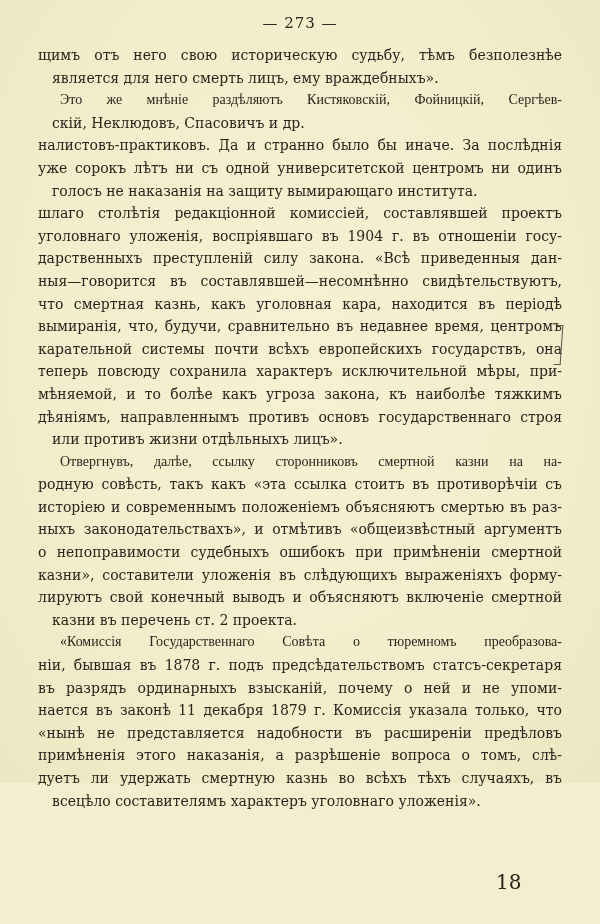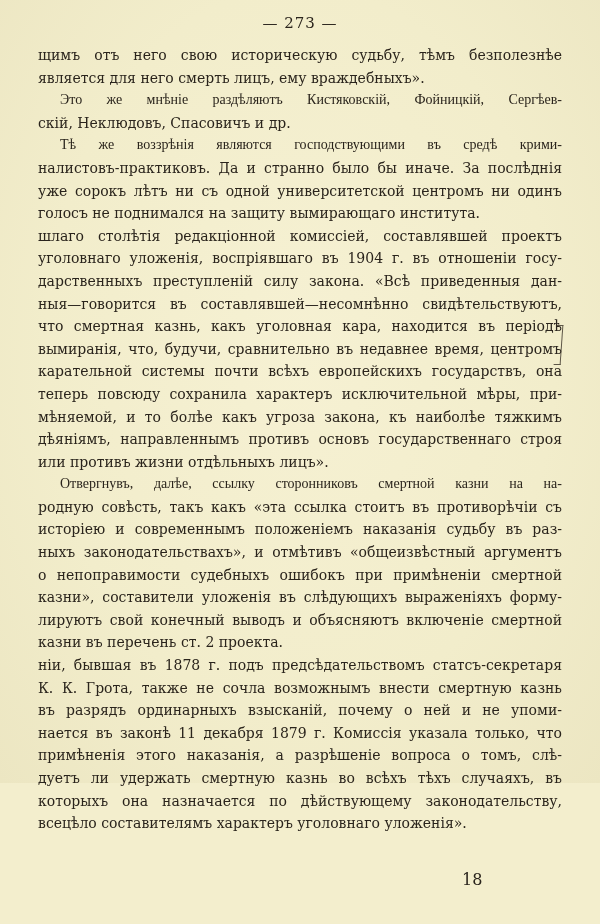--- a/index.html
+++ b/index.html
@@ -40,30 +40,31 @@
       height: 22.6px;
       line-height: 22.6px;
       font-size: 14px;
       white-space: nowrap;
       text-align: justify;
       text-align-last: justify;
       overflow: visible;
     }
     .line.last {
       text-align-last: left;
+      margin-left: 14px;
     }
     .line.indent {
       padding-left: 22px;
       font-family: Liberation Serif, serif;
     }
     .signature {
       position: absolute;
       top: 870px;
-      left: 462px;
-      font-size: 16px;
+      left: 496px;
+      font-size: 20px;
     }
     .margin-mark {
       position: absolute;
       left: 555px;
       top: 325px;
       width: 6px;
       height: 38px;
       border-right: 1.5px solid #3a3228;
       border-top: 1px solid #3a3228;
       border-bottom: 1px solid #3a3228;
@@ -75,50 +76,49 @@
 <body>
 
 <div class="page">
   <div class="page-number">— 273 —</div>
 
   <div class="text-block">
     <div class="line">щимъ отъ него свою историческую судьбу, тѣмъ безполезнѣе</div>
     <div class="line last">является для него смерть лицъ, ему враждебныхъ».</div>
     <div class="line indent">Это же мнѣніе раздѣляютъ Кистяковскій, Фойницкій, Сергѣев-</div>
     <div class="line last">скій, Неклюдовъ, Спасовичъ и др.</div>
-    <div class="line indent">Тѣ же воззрѣнія являются господствующими въ средѣ крими-</div>
     <div class="line">налистовъ-практиковъ. Да и странно было бы иначе. За послѣднія</div>
     <div class="line">уже сорокъ лѣтъ ни съ одной университетской центромъ ни одинъ</div>
-    <div class="line last">голосъ не поднимался на защиту вымирающаго института.</div>
+    <div class="line last">голосъ не наказанія на защиту вымирающаго института.</div>
     <div class="line">шлаго столѣтія редакціонной комиссіей, составлявшей проектъ</div>
     <div class="line">уголовнаго уложенія, воспріявшаго въ 1904 г. въ отношеніи госу-</div>
     <div class="line">дарственныхъ преступленій силу закона. «Всѣ приведенныя дан-</div>
     <div class="line">ныя—говорится въ составлявшей—несомнѣнно свидѣтельствуютъ,</div>
     <div class="line">что смертная казнь, какъ уголовная кара, находится въ періодѣ</div>
     <div class="line">вымиранія, что, будучи, сравнительно въ недавнее время, центромъ</div>
     <div class="line">карательной системы почти всѣхъ европейскихъ государствъ, она</div>
     <div class="line">теперь повсюду сохранила характеръ исключительной мѣры, при-</div>
     <div class="line">мѣняемой, и то болѣе какъ угроза закона, къ наиболѣе тяжкимъ</div>
     <div class="line">дѣяніямъ, направленнымъ противъ основъ государственнаго строя</div>
     <div class="line last">или противъ жизни отдѣльныхъ лицъ».</div>
     <div class="line indent">Отвергнувъ, далѣе, ссылку сторонниковъ смертной казни на на-</div>
     <div class="line">родную совѣсть, такъ какъ «эта ссылка стоитъ въ противорѣчіи съ</div>
-    <div class="line">исторіею и современнымъ положеніемъ наказанія судьбу въ раз-</div>
+    <div class="line">исторіею и современнымъ положеніемъ объясняютъ смертью въ раз-</div>
     <div class="line">ныхъ законодательствахъ», и отмѣтивъ «общеизвѣстный аргументъ</div>
     <div class="line">о непоправимости судебныхъ ошибокъ при примѣненіи смертной</div>
     <div class="line">казни», составители уложенія въ слѣдующихъ выраженіяхъ форму-</div>
     <div class="line">лируютъ свой конечный выводъ и объясняютъ включеніе смертной</div>
     <div class="line last">казни въ перечень ст. 2 проекта.</div>
+    <div class="line indent">«Комиссія Государственнаго Совѣта о тюремномъ преобразова-</div>
     <div class="line">ніи, бывшая въ 1878 г. подъ предсѣдательствомъ статсъ-секретаря</div>
-    <div class="line">К. К. Грота, также не сочла возможнымъ внести смертную казнь</div>
     <div class="line">въ разрядъ ординарныхъ взысканій, почему о ней и не упоми-</div>
     <div class="line">нается въ законѣ 11 декабря 1879 г. Комиссія указала только, что</div>
+    <div class="line">«нынѣ не представляется надобности въ расширеніи предѣловъ</div>
     <div class="line">примѣненія этого наказанія, а разрѣшеніе вопроса о томъ, слѣ-</div>
     <div class="line">дуетъ ли удержать смертную казнь во всѣхъ тѣхъ случаяхъ, въ</div>
-    <div class="line">которыхъ она назначается по дѣйствующему законодательству,</div>
     <div class="line last">всецѣло составителямъ характеръ уголовнаго уложенія».</div>
 
   </div>
 
   <div class="margin-mark"></div>
 
   <div class="signature">18</div>
 </div>
 
 </body></html>

